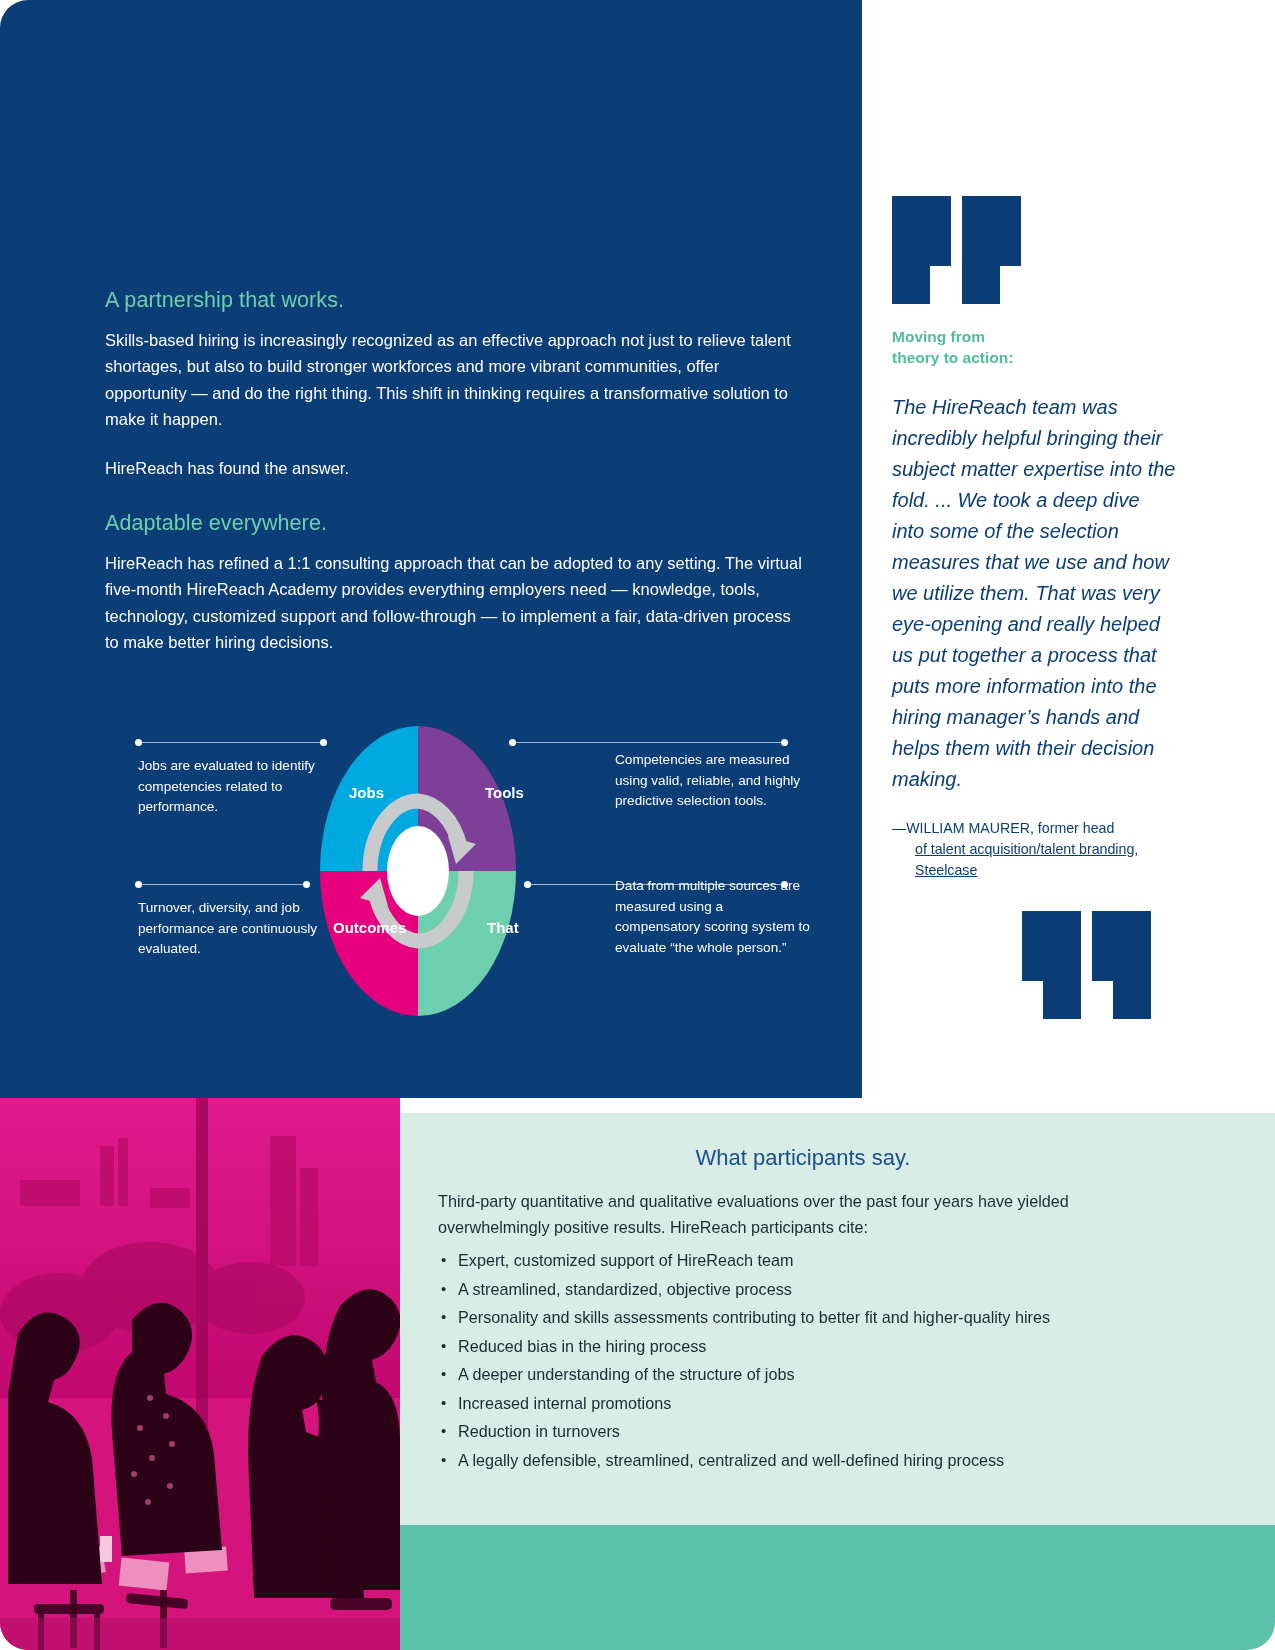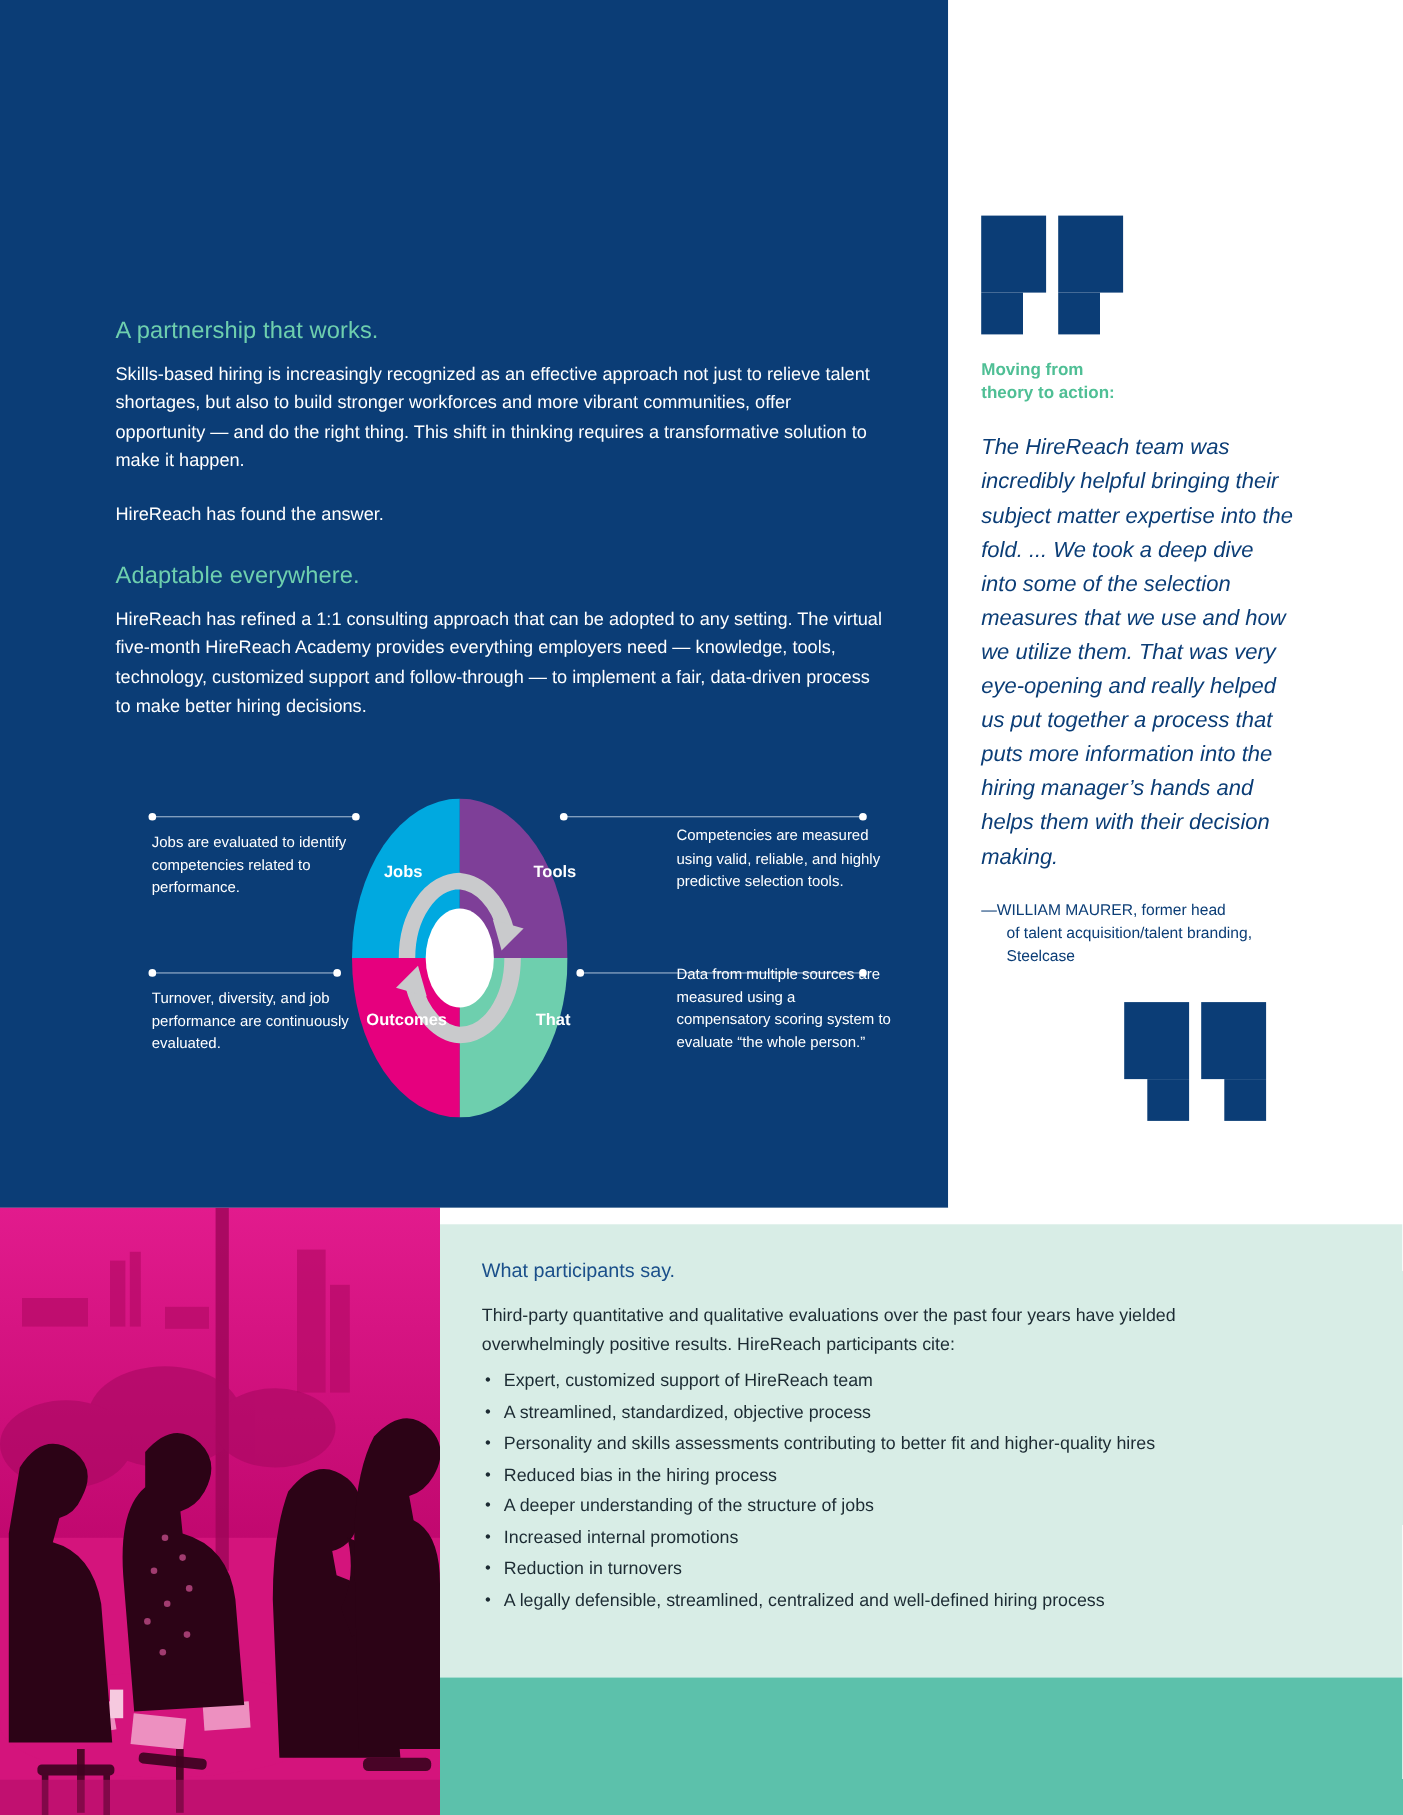--- a/index.html
+++ b/index.html
@@ -3,21 +3,21 @@
 <meta charset="utf-8">
 <style>
   html,body{margin:0;padding:0;}
   body{
     width:1275px;height:1650px;
     font-family:"Liberation Sans", sans-serif;
     background:#ffffff;
     overflow:hidden;
     position:relative;
   }
-  .page{position:relative;width:1275px;height:1650px;overflow:hidden;}
+  .page{position:relative;width:1275px;height:1650px;overflow:hidden;border-radius:28px;}
 
   
   .blue-panel{
     position:absolute;left:0;top:0;width:862px;height:1098px;
     background:#0b3d76;
   }
   
   .white-right{
     position:absolute;left:862px;top:0;width:413px;height:1098px;background:#ffffff;
   }
@@ -114,21 +114,21 @@
     font-weight:400;
   }
   .quote-attr{
     margin-top:23px;
     color:#0b3d76;
     font-size:14.2px;
     line-height:21px;
     text-indent:-9px;
     padding-left:9px;
   }
-  .quote-attr .ind{display:block;padding-left:14px;text-indent:0;}
+  .quote-attr .ind{display:block;padding-left:14px;text-indent:0;text-decoration:underline;}
 
   .bigquote-close{
     position:relative;height:108px;margin-top:30px;margin-left:130px;
   }
   .qmark-c{position:absolute;top:0;width:59px;height:108px;}
   .qmark-c .stem{position:absolute;left:0;top:0;width:59px;height:70px;background:#0b3d76;}
   .qmark-c .tail{position:absolute;left:21px;top:70px;width:38px;height:38px;background:#0b3d76;}
   .qc-1{left:0;}
   .qc-2{left:70px;}
 
@@ -153,22 +153,23 @@
   .white-fill-tr{
     position:absolute;left:400px;top:1098px;width:875px;height:15px;background:#ffffff;
   }
 
   .bottom-content{
     position:absolute;left:438px;top:1145px;width:730px;
   }
   h2.mint-head{
     margin:0 0 14px 0;
     color:#1a4f8a;
-    font-size:18px;
+    font-size:22px;
     font-weight:400;
+    text-align:center;
   }
   p.mint-text{
     margin:17px 0 4px 0;
     color:#1c2b33;
     font-size:16.2px;
     line-height:26px;
   }
   ul.bullets{
     list-style:none;margin:6px 0 0 0;padding:0;
   }

